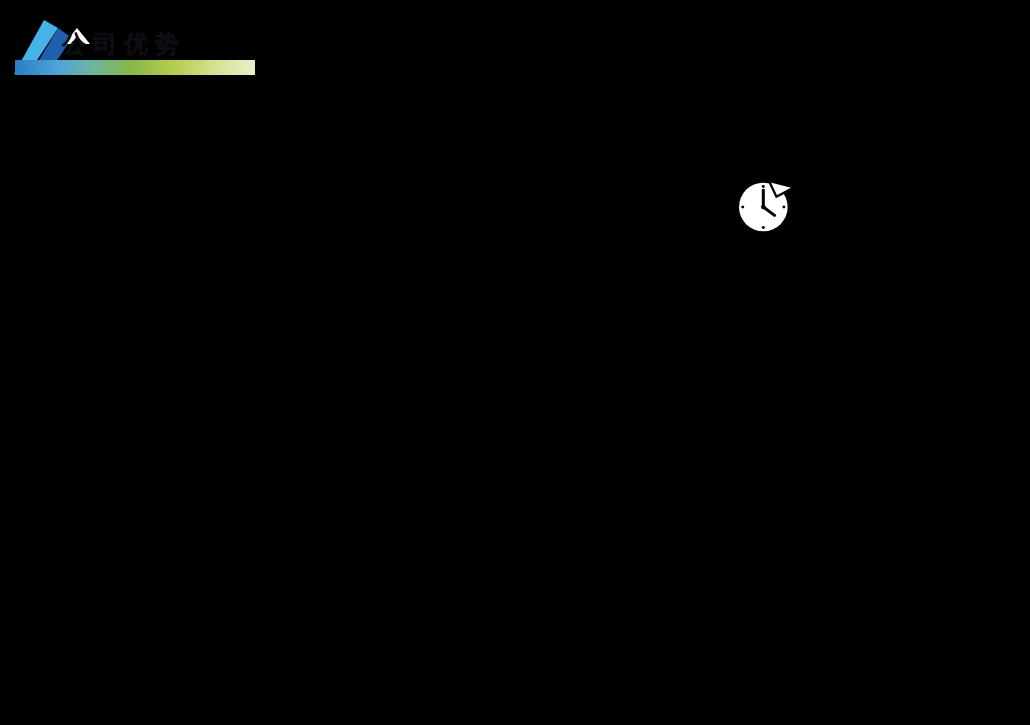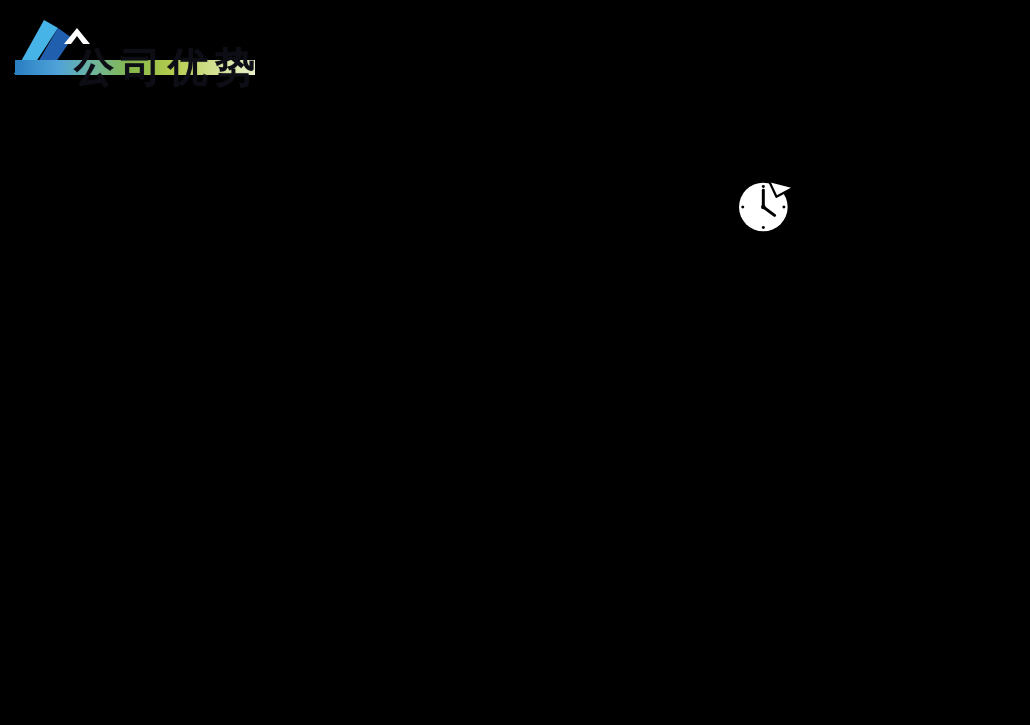--- a/index.html
+++ b/index.html
@@ -43,22 +43,22 @@
       #6db5a0 32%,
       #86b84a 48%,
       #b5cc4e 66%,
       #d6e39a 85%,
       #e8f0c8 100%);
   }
   .page-title {
     position: absolute;
     left: 62px;
     top: 28px;
-    margin: 12px;
-    font-size: 40px;
+    margin: 0;
+    font-size: 24px;
     font-weight: bold;
     letter-spacing: 7px;
     color: #0d0d16;
     z-index: 2;
     text-shadow: 0 0 1px rgba(60,60,70,0.45);
     white-space: nowrap;
   }
   
   .clock-wrap {
     position: absolute;

